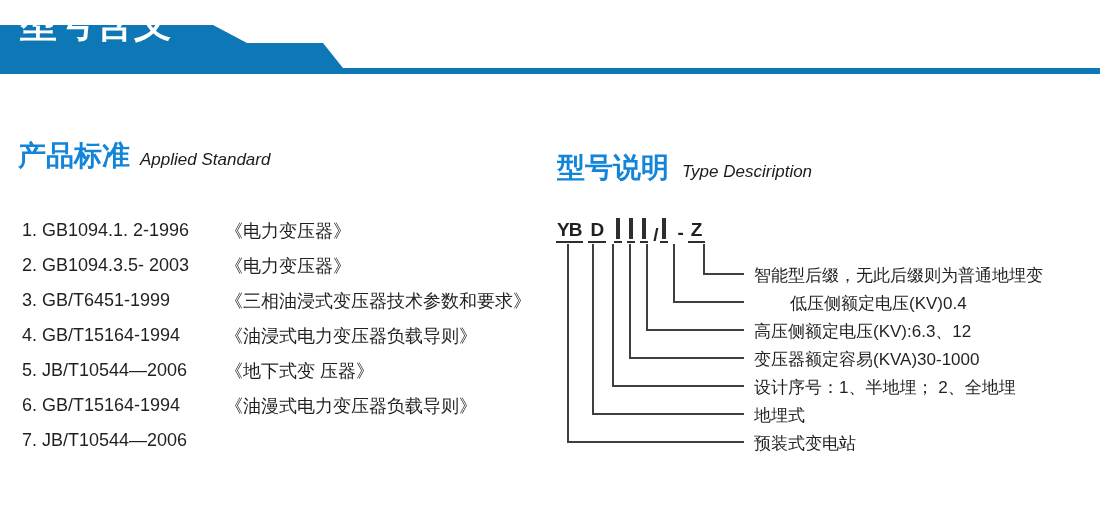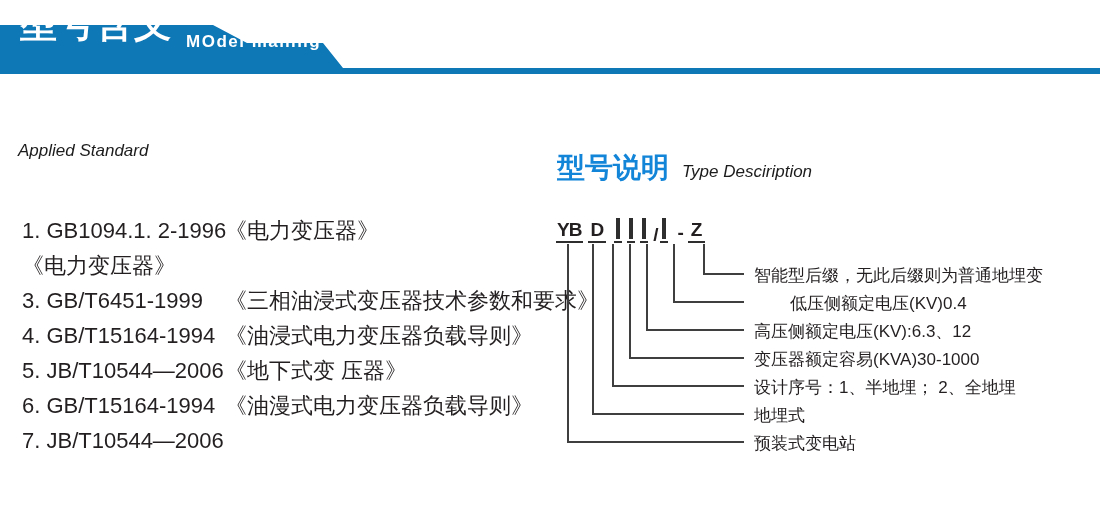--- a/index.html
+++ b/index.html
@@ -7,34 +7,34 @@
               font-family:"Liberation Sans","DejaVu Sans",sans-serif; }
   .stage { position:relative; width:1100px; height:484px; background:#fff; }
 
   
   .banner { position:absolute; left:0; top:25px; width:1100px; height:50px;
             background:#0e77b6;
             clip-path:polygon(0 0, 213px 0, 247px 18px, 323px 18px, 343px 43px,
                               100% 43px, 100% 49px, 0 49px); }
   .banner-title { position:absolute; left:20px; top:3px; color:#ffffff;
                   font-size:37px; font-weight:bold; line-height:42px; letter-spacing:1px; }
-  .banner-sub { position:absolute; left:186px; top:32px; color:#ffffff;
-                font-size:17px; font-weight:bold; letter-spacing:1.5px; line-height:20px; }
+  .banner-sub { position:absolute; left:186px; top:10px; color:#ffffff;
+                font-size:17px; font-weight:normal; letter-spacing:1.5px; line-height:20px; }
 
   
   .sec-head { position:absolute; top:140px; display:flex; align-items:baseline; }
   .sec-head.left  { left:18px;  gap:10px; }
   .sec-head.right { left:557px; gap:13px;margin-top:12px; }
   .sec-cn { color:#1385d8; font-size:28px; font-weight:bold; line-height:32px; }
   .sec-en { color:#1c1c1c; font-size:17px; line-height:22px;font-style:italic; }
 
   
   .std-list { position:absolute; left:22px; top:213px; width:530px; }
   .std-row { display:flex; height:35px; align-items:center;
-             font-size:22px; color:#231f20; white-space:nowrap; }
+             font-size:18px; color:#231f20; white-space:nowrap; }
   .std-code { width:203px; flex:none; }
   .std-title { flex:none; }
   .std-cont { padding-left:195px; }
 
   
   .model-code { position:absolute; left:556px; top:220px; display:flex;
                 align-items:flex-end; }
   .mc-txt { font-size:19px; font-weight:bold; color:#231f20; line-height:17px; }
   .mc-u { border-bottom:2px solid #2e2e2e; padding-bottom:3px; }
   .mc-yb { letter-spacing:-1px; padding-left:1px; padding-right:2px; margin-right:5px; }
@@ -56,34 +56,36 @@
 </head>
 <body>
 
 <div class="stage">
 
   <div class="banner"></div>
   <div class="banner-title">型号含义</div>
   <div class="banner-sub">MOdel maning</div>
 
   <div class="sec-head left">
+    <span class="sec-cn">产品标准</span>
     <span class="sec-en">Applied Standard</span>
   </div>
 
   <div class="sec-head right">
     <span class="sec-cn">型号说明</span>
     <span class="sec-en">Type Desciription</span>
   </div>
 
   <div class="std-list">
     <div class="std-row">
       <span class="std-code">1. GB1094.1. 2-1996</span>
       <span class="std-title">《电力变压器》</span>
     </div>
     <div class="std-row">
+      <span class="std-code">2. GB1094.3.5- 2003</span>
       <span class="std-title">《电力变压器》</span>
     </div>
     <div class="std-row">
       <span class="std-code">3. GB/T6451-1999</span>
       <span class="std-title">《三相油浸式变压器技术参数和要求》</span>
     </div>
     <div class="std-row">
       <span class="std-code">4. GB/T15164-1994</span>
       <span class="std-title">《油浸式电力变压器负载导则》</span>
     </div>

